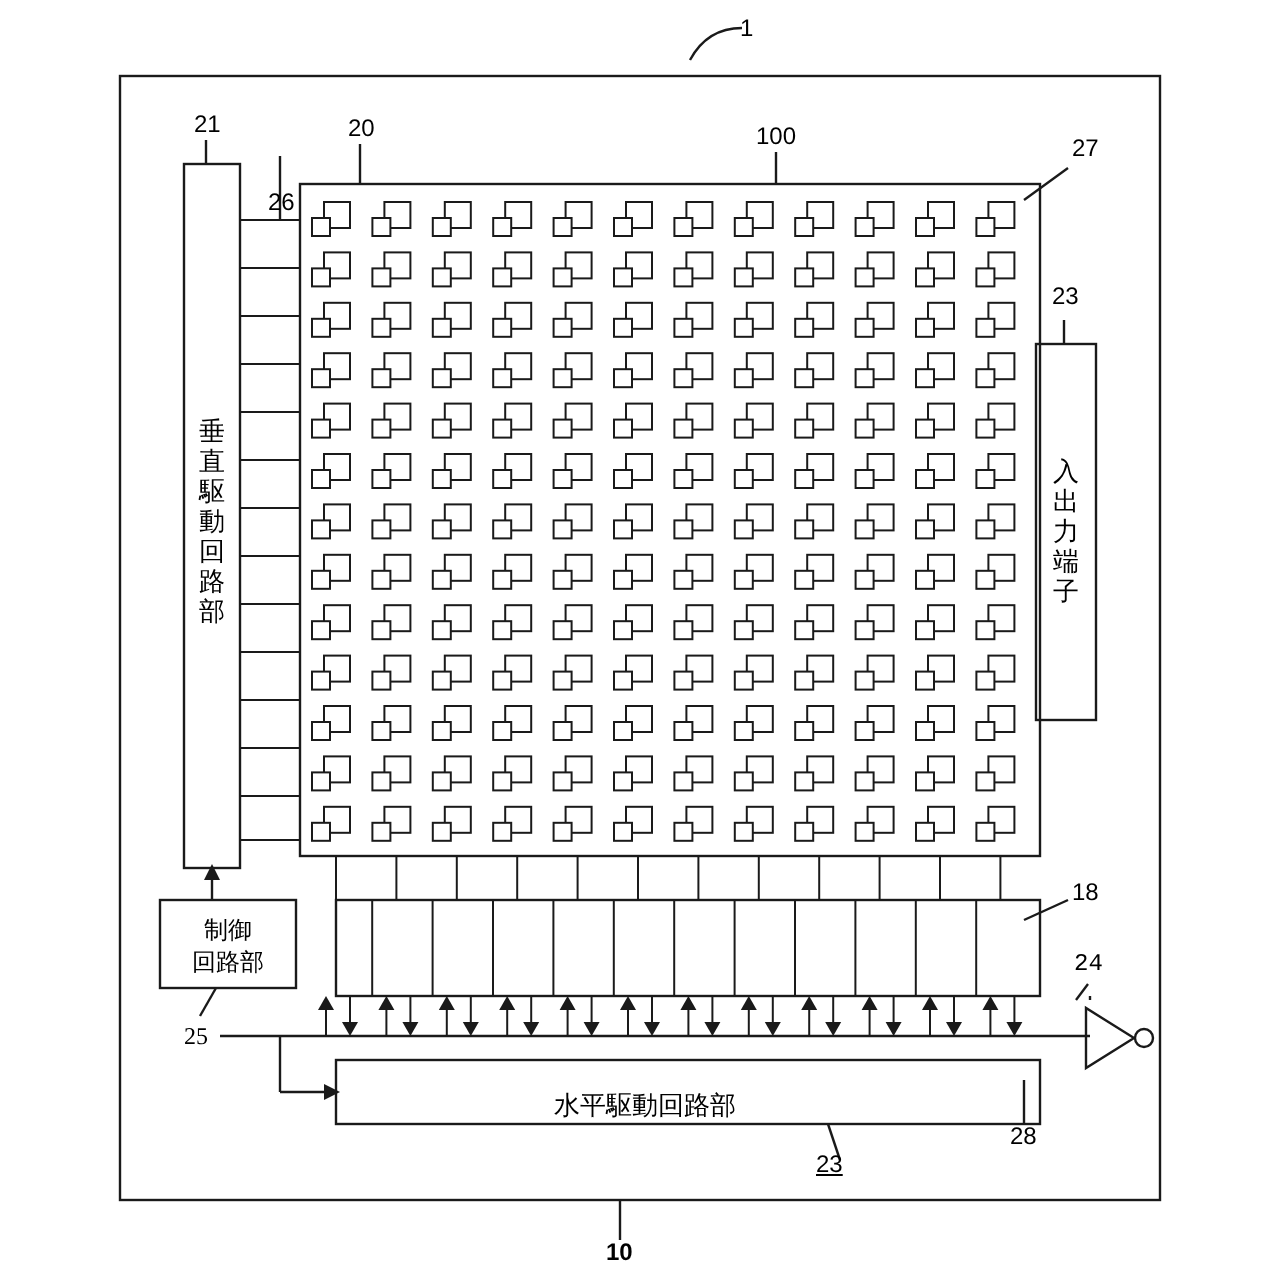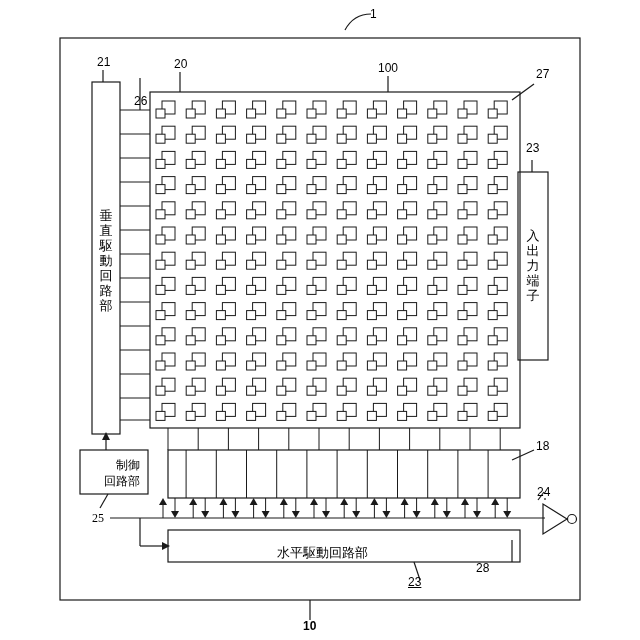--- a/index.html
+++ b/index.html
@@ -46,21 +46,21 @@
     position: absolute;
     font-size: 13px;
     color: #000;
     white-space: nowrap;
   }
   .ctrl-lbl {
     position: absolute;
     font-size: 12px;
     line-height: 15px;
     width: 52px;
-    text-align: right;
+    text-align: center;
     color: #000;
   }
 </style>
 </head>
 <body>
 
 <div id="stage">
 
   <svg class="diagram" viewBox="0 0 640 640">
     <g fill="none" stroke="#1a1a1a" stroke-width="1.2">
@@ -836,24 +836,24 @@
 
   <div class="lbl" style="left:370px; top:8px;">1</div>
   <div class="lbl" style="left:303px; top:620px;font-weight:bold;">10</div>
   <div class="lbl" style="left:97px;  top:56px;">21</div>
   <div class="lbl" style="left:134px; top:64px;margin-top:31px;">26</div>
   <div class="lbl" style="left:174px; top:58px;">20</div>
   <div class="lbl" style="left:378px; top:62px;">100</div>
   <div class="lbl" style="left:536px; top:68px;">27</div>
   <div class="lbl" style="left:526px; top:142px;">23</div>
   <div class="lbl" style="left:536px; top:440px;">18</div>
-  <div class="lbl" style="left:537px; top:486px;">24</div>
+  <div class="lbl" style="left:537px; top:476px;font-family:Liberation Mono, monospace;">24</div>
   <div class="lbl" style="left:92px;  top:512px;font-family:Liberation Serif, serif;">25</div>
   <div class="lbl" style="left:408px; top:576px;text-decoration:underline;">23</div>
-  <div class="lbl" style="left:476px; top:562px;">28</div>
+  <div class="lbl" style="left:505px; top:562px;">28</div>
 
   <div>
     <div class="vlbl" style="left:97px; top:208px;">垂</div>
     <div class="vlbl" style="left:97px; top:223px;">直</div>
     <div class="vlbl" style="left:97px; top:238px;">駆</div>
     <div class="vlbl" style="left:97px; top:253px;">動</div>
     <div class="vlbl" style="left:97px; top:268px;">回</div>
     <div class="vlbl" style="left:97px; top:283px;">路</div>
     <div class="vlbl" style="left:97px; top:298px;">部</div>
   </div>

